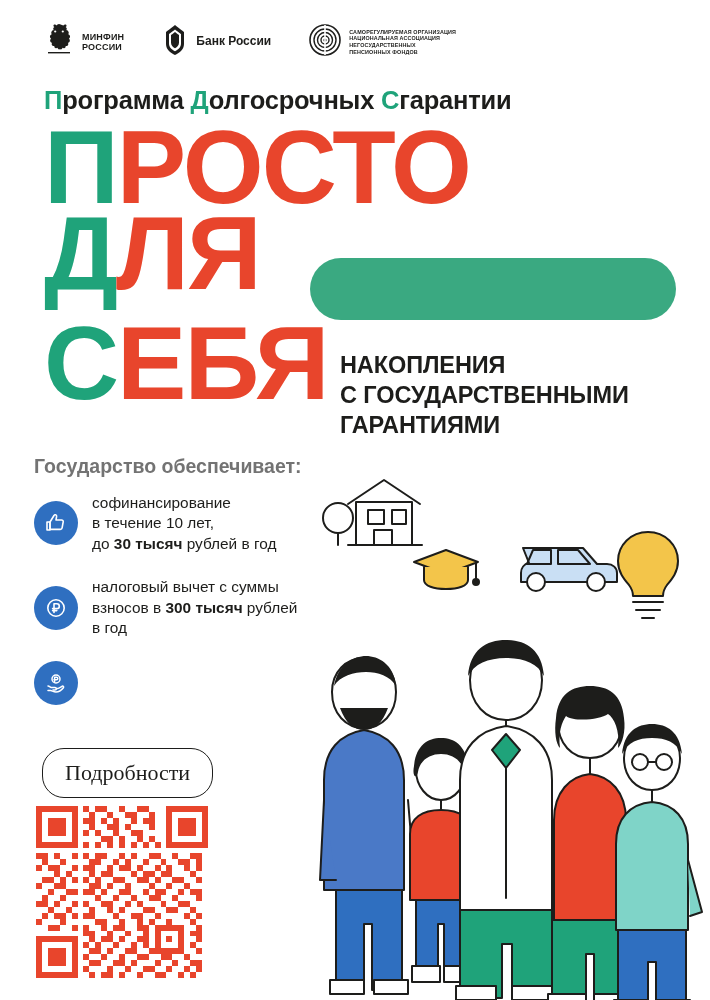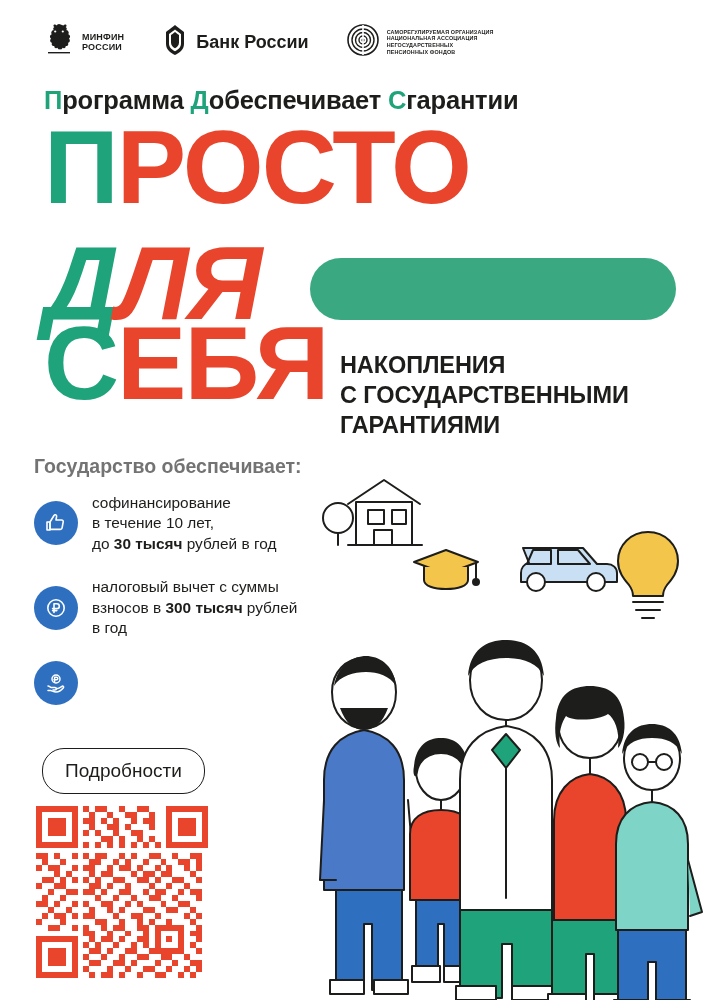--- a/index.html
+++ b/index.html
@@ -49,21 +49,21 @@
     color: #1d1d1b;
     text-transform: uppercase;
     white-space: pre-line;
   }
   .logo-text.tiny {
     font-size: 5.4px;
     line-height: 1.25;
     letter-spacing: 0.15px;
   }
   .logo-text.bank {
-    font-size: 18px;
+    font-size: 12px;
     letter-spacing: 0;
     text-transform: none;
   }
 
   
   .program-line {
     position: absolute;
     top: 86px;
     left: 44px;
     font-size: 25.5px;
@@ -88,25 +88,24 @@
     letter-spacing: -2px;
   }
   .hl-prosto {
     top: 0;
     left: 4px;
     font-size: 104px;
     color: #e8452c;
   }
   .hl-prosto .green { color: #1fa37a; }
   .hl-dlya {
-    top: 116px;
+    top: 86px;
     left: 4px;
     font-size: 104px;
     color: #e8452c;
-    font-style: italic;
   }
   .hl-dlya .green { color: #1fa37a; }
   .hl-sebya {
     top: 196px;
     left: 4px;
     font-size: 104px;
     color: #e8452c;
   }
   .hl-sebya .green { color: #1fa37a; }
 
@@ -176,24 +175,24 @@
 
   
   .details-btn {
     position: absolute;
     top: 748px;
     left: 42px;
     padding: 11px 22px;
     border: 1.6px solid #1d1d1b;
     border-radius: 22px;
     background: #ffffff;
-    font-size: 19px;
+    font-size: 22px;
     color: #1d1d1b;
     cursor: pointer;
-    font-family: Liberation Sans, sans-serif;
+    font-family: Liberation Serif, serif;
   }
 
   .qr {
     position: absolute;
     top: 806px;
     left: 36px;
     width: 172px;
     height: 172px;
   }
 
@@ -253,21 +252,21 @@
         </svg>
       </span>
       <span class="logo-text tiny">САМОРЕГУЛИРУЕМАЯ ОРГАНИЗАЦИЯ
 НАЦИОНАЛЬНАЯ АССОЦИАЦИЯ
 НЕГОСУДАРСТВЕННЫХ
 ПЕНСИОННЫХ ФОНДОВ</span>
     </div>
   </div>
 
   <div class="program-line">
-    <span class="hl">П</span><span>рограмма </span><span class="hl">Д</span><span>обеспечивает </span><span class="hl">С</span><span>гарантии</span>
+    <span class="hl">П</span><span>рограмма </span><span class="hl">Д</span><span>олгосрочных </span><span class="hl">С</span><span>гарантии</span>
   </div>
 
   <div class="headline">
     <div class="pill"></div>
 
     <div class="hl-row hl-prosto"><span class="green">П</span><span>РОСТО</span></div>
 
     <div class="hl-row hl-dlya"><span class="green">Д</span><span>ЛЯ</span></div>
 
     <div class="hl-row hl-sebya"><span class="green">С</span><span>ЕБЯ</span></div>

